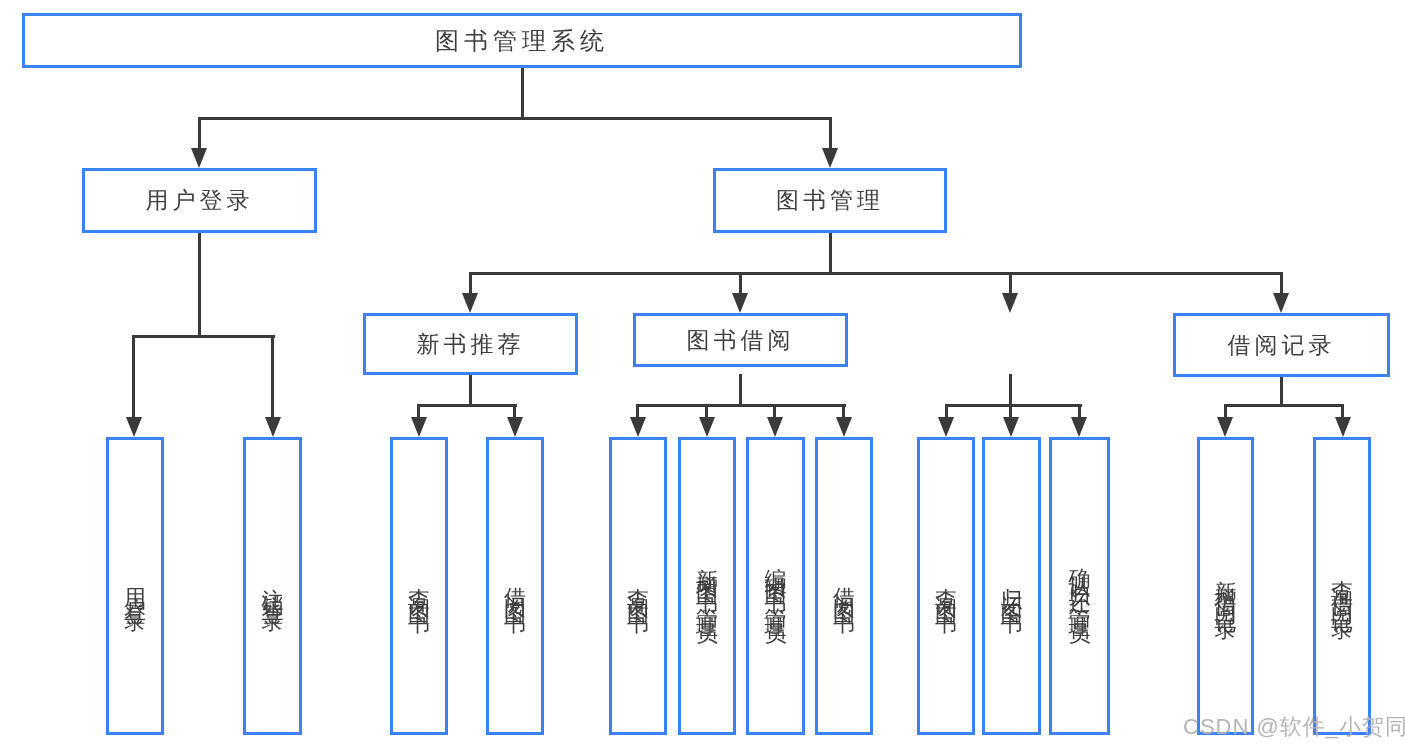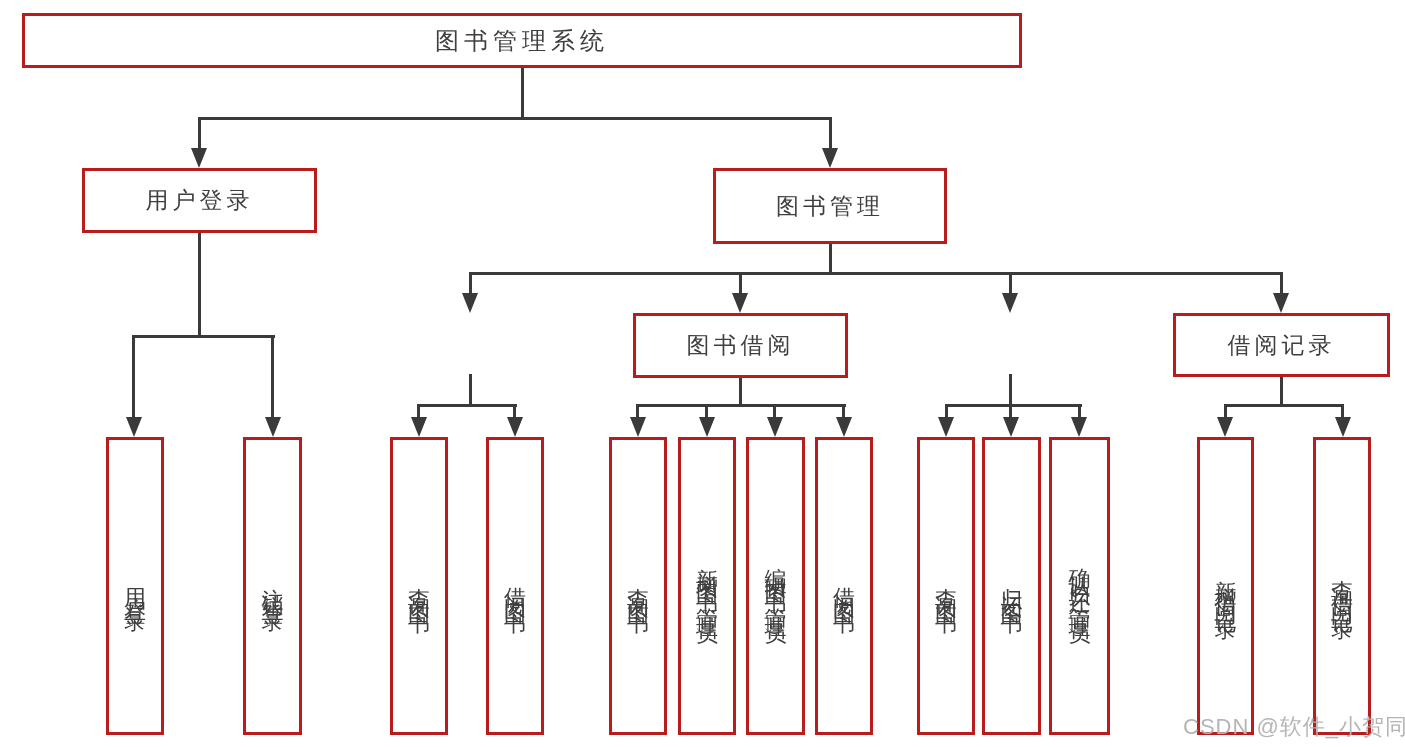--- a/index.html
+++ b/index.html
@@ -3,21 +3,21 @@
 <meta charset="utf-8">
 <style>
   html,body { margin:0; padding:0; background:#ffffff; }
   #stage {
     position:relative; width:1405px; height:747px; overflow:hidden;
     background:#ffffff;
     font-family:"Liberation Sans","DejaVu Sans",sans-serif;
   }
   .box {
     position:absolute; box-sizing:border-box;
-    border:3px solid #b91c1c; background:#ffffff;
+    border:3px solid #3b82f6; background:#ffffff;
     display:flex; align-items:center; justify-content:center;
     z-index:2;
   }
   .hlabel {
     font-size:23px; color:#3f3f3f; letter-spacing:4px; white-space:nowrap;
   }
   .title-label { font-size:24px; letter-spacing:5px; }
   .vlabel {
     writing-mode:vertical-rl; text-orientation:mixed;
     font-size:22px; color:#3f3f3f; line-height:1; letter-spacing:8px;
@@ -99,25 +99,28 @@
   <div class="arrow" style="left:1217px;top:417px;"></div>
   <div class="arrow" style="left:1335px;top:417px;"></div>
 
   <div class="box" style="left:22px;top:13px;width:1000px;height:55px;">
     <span class="hlabel title-label">图书管理系统</span>
   </div>
 
   <div class="box" style="left:82px;top:168px;width:235px;height:65px;">
     <span class="hlabel">用户登录</span>
   </div>
-  <div class="box" style="left:713px;top:168px;width:234px;height:76px;">
+  <div class="box" style="left:713px;top:168px;width:234px;height:65px;">
     <span class="hlabel">图书管理</span>
   </div>
 
-  <div class="box" style="left:633px;top:313px;width:215px;height:65px;">
+  <div class="box" style="left:363px;top:313px;width:215px;height:62px;">
+    <span class="hlabel">新书推荐</span>
+  </div>
+  <div class="box" style="left:633px;top:313px;width:215px;height:54px;">
     <span class="hlabel">图书借阅</span>
   </div>
   <div class="box" style="left:1173px;top:313px;width:217px;height:64px;">
     <span class="hlabel">借阅记录</span>
   </div>
 
   <div class="box" style="left:106px;top:437px;width:58px;height:298px;">
     <span class="vlabel">用户登录</span>
   </div>
   <div class="box" style="left:243px;top:437px;width:59px;height:298px;">

